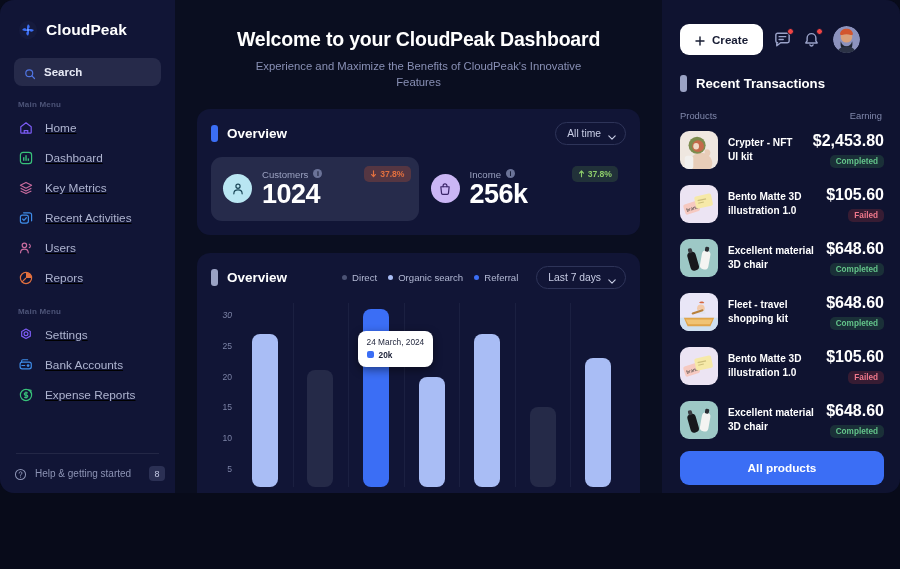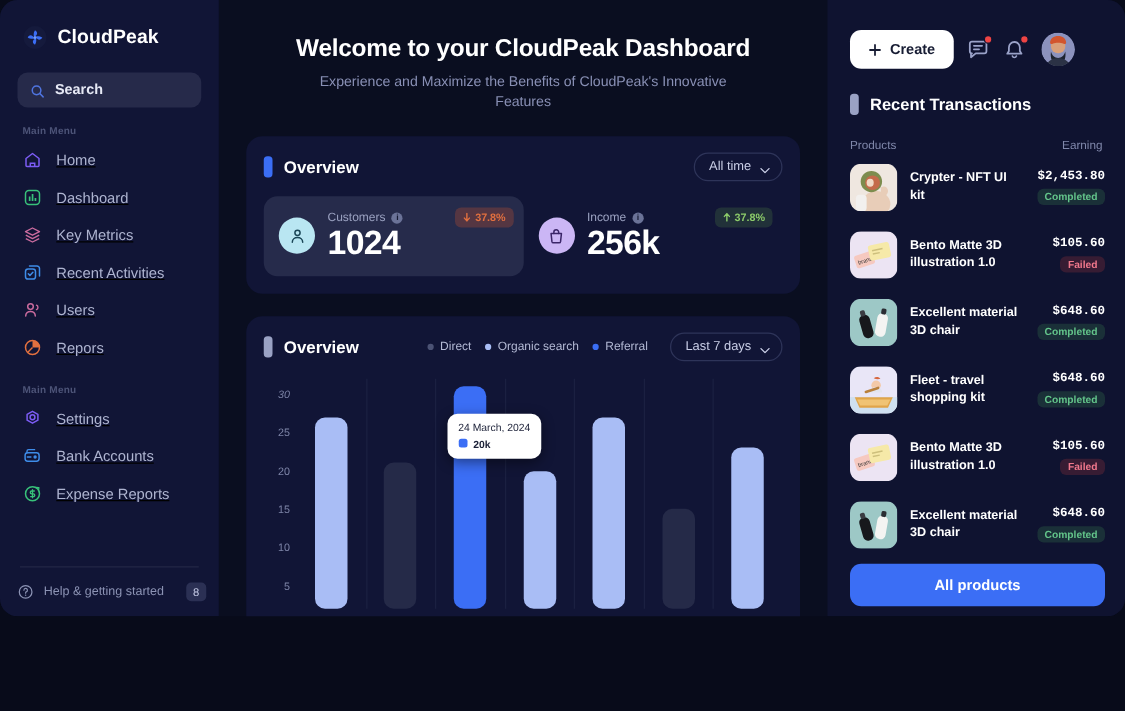--- a/index.html
+++ b/index.html
@@ -132,21 +132,21 @@
     border-radius: 11px;
   }
   .stat.active { background: #262b4b; }
   .stat-ico {
     width: 29px; height: 29px; border-radius: 50%;
     flex: 0 0 29px;
     display: flex; align-items: center; justify-content: center;
   }
   .stat-body { min-width: 0; }
   .stat-label {
-    display: flex; align-items: center; gap: 5px;
+    display: flex; align-items: flex-start; gap: 5px;
     color: #9aa1c0; font-size: 9.6px;
   }
   .info-dot {
     width: 9px; height: 9px; border-radius: 50%;
     background: #6b7398; color: #151a33;
     font-size: 7px; font-weight: bold;
     display: flex; align-items: center; justify-content: center;
     flex: 0 0 9px;
   }
   .stat-value {
@@ -265,21 +265,21 @@
   }
   .thumb {
     width: 38px; height: 38px; border-radius: 9px;
     flex: 0 0 38px; overflow: hidden;
   }
   .tx-name {
     flex: 1 1 auto; min-width: 0;
     color: #fff; font-size: 10.1px; font-weight: bold; line-height: 1.38;
   }
   .tx-right { text-align: right; flex: 0 0 auto; }
-  .tx-amt { color: #fff; font-size: 10px; font-weight: bold; font-family: Liberation Mono, monospace; }
+  .tx-amt { color: #fff; font-size: 16px; font-weight: bold; }
   .badge {
     display: inline-block; margin-top: 4px;
     font-size: 8.2px; font-weight: bold;
     padding: 2px 6px; border-radius: 5px;
   }
   .badge.completed { background: rgba(48,104,72,.35); color: #63c48a; }
   .badge.failed { background: rgba(150,50,60,.30); color: #f0788c; }
   .allbtn {
     position: absolute; left: 18px; right: 16px; bottom: 8px;
     background: #3b6ef5; color: #fff;

